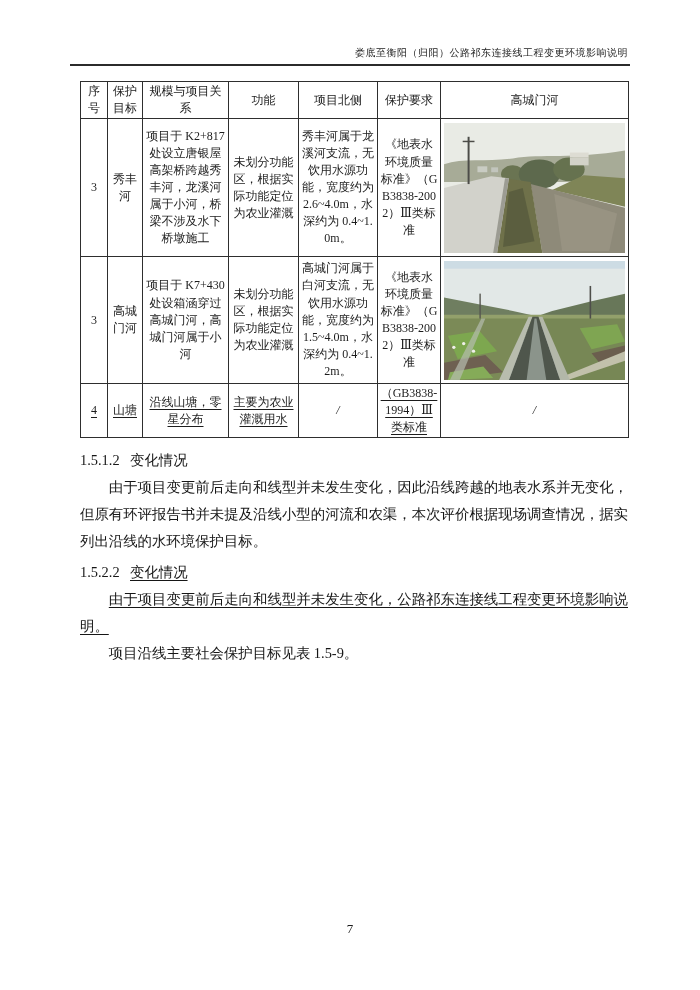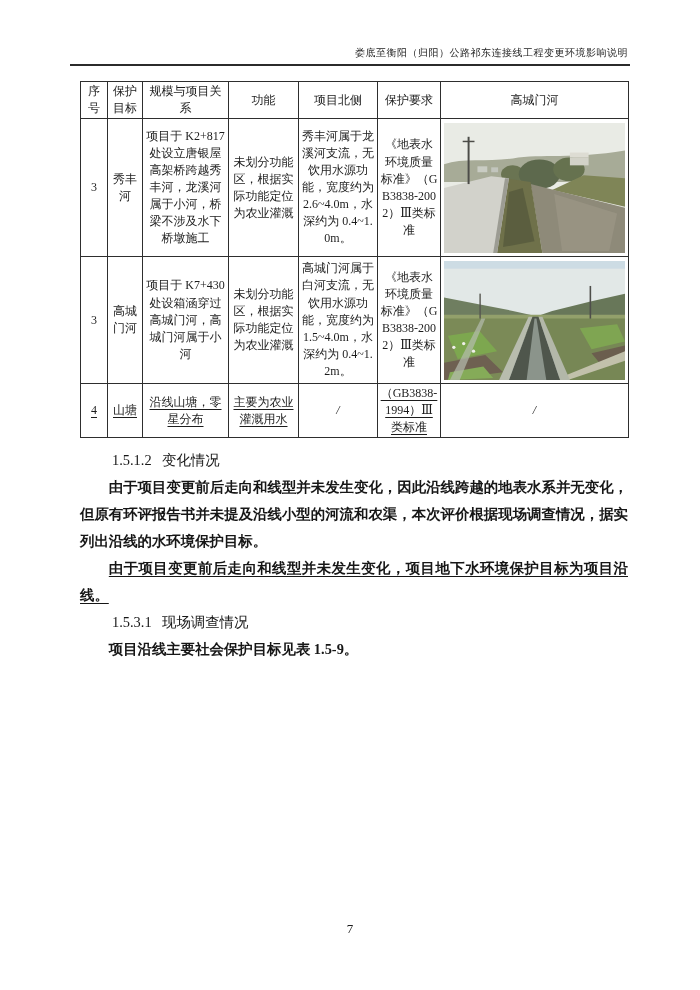--- a/index.html
+++ b/index.html
@@ -26,24 +26,24 @@
   tr.row-1 { height:138px; } tr.row-2 { height:127px; } tr.row-3 { height:47px; }
   td.photo-cell { padding:2px 3px; }
   td.photo-cell svg { display:block; width:100%; }
   .u { text-decoration:underline; text-underline-offset:3px; text-decoration-thickness:1px; }
   .slash { font-style:italic; font-size:12px; }
 
   .body-text {
     position:absolute; left:80px; top:447px; width:548px;
     font-size:14.4px; line-height:27px; text-align:justify; color:#161616;
   }
-  .heading { text-align:left;margin-left:32px; }
+  .heading { text-align:left; }
   .heading .h-num { display:inline-block; min-width:50px; }
   .mt { margin-top:4px; }
-  .para { text-indent:2em;font-weight:bold; }
+  .para { text-indent:2em; }
   .page-number { position:absolute; top:921px; left:0; width:100%; text-align:center; font-size:13px; }
 </style>
 </head>
 <body>
 
 <div class="page">
 
   <div class="header-title">娄底至衡阳（归阳）公路祁东连接线工程变更环境影响说明</div>
   <div class="header-rule"></div>
 
@@ -144,22 +144,22 @@
         <td class="slash">/</td>
       </tr>
     </tbody>
   </table>
 
   <div class="body-text">
     <div class="heading">
       <span class="h-num">1.5.1.2</span><span>变化情况</span>
     </div>
     <div class="para">由于项目变更前后走向和线型并未发生变化，因此沿线跨越的地表水系并无变化，但原有环评报告书并未提及沿线小型的河流和农渠，本次评价根据现场调查情况，据实列出沿线的水环境保护目标。</div>
-    <div class="para u">由于项目变更前后走向和线型并未发生变化，项目地下水环境保护目标为项目沿线。</div>
-    <div class="heading">
-      <span class="h-num">1.5.3.1</span><span>现场调查情况</span>
+    <div class="heading mt">
+      <span class="h-num">1.5.2.2</span><span class="u">变化情况</span>
     </div>
+    <div class="para u">由于项目变更前后走向和线型并未发生变化，公路祁东连接线工程变更环境影响说明。</div>
     <div class="para">项目沿线主要社会保护目标见表 1.5-9。</div>
   </div>
 
   <div class="page-number">7</div>
 
 </div>
 
 </body></html>

